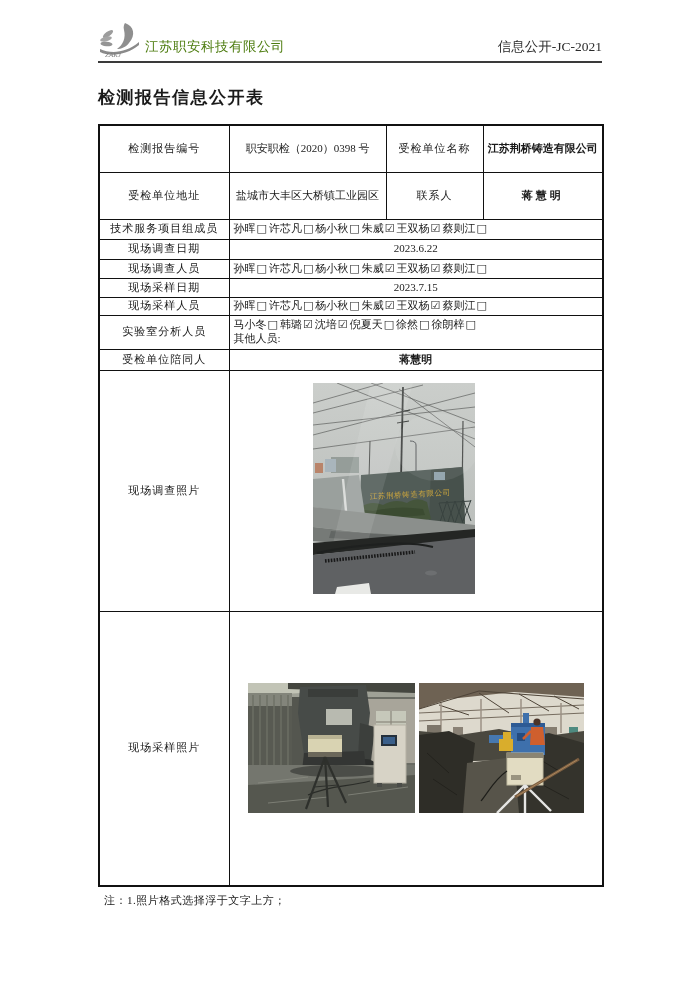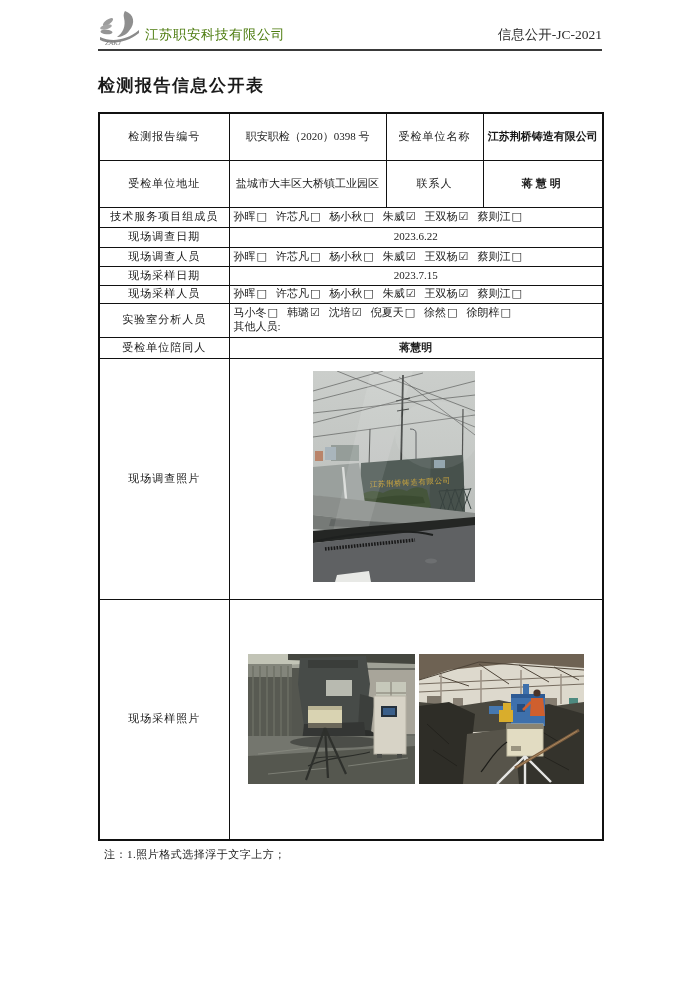--- a/index.html
+++ b/index.html
@@ -1,38 +1,38 @@
 <!DOCTYPE html>
 <html><head>
 <meta charset="utf-8">
 <style>
   html,body{margin:0;padding:0;background:#ffffff;width:700px;height:989px;overflow:hidden;}
   body{font-family:"Liberation Serif","DejaVu Serif",serif;color:#1a1a1a;}
-  .page{width:504px;margin:0 auto;padding-top:10px;position:relative;}
+  .page{width:504px;margin:0 auto;padding-top:22px;position:relative;}
 
   
   .hdr{display:flex;justify-content:space-between;align-items:flex-end;border-bottom:2px solid #3a3a3a;padding-bottom:3px;}
   .brand{display:flex;align-items:flex-end;gap:3px;}
   .logo{width:44px;height:36px;flex:0 0 auto;}
   .company{font-size:13.5px;color:#4d7c0f;letter-spacing:0.5px;padding-bottom:2px;}
   .doccode{font-size:13.5px;color:#2b2b2b;padding-bottom:2px;}
 
   
   .title{text-align:left;font-size:17px;font-weight:bold;letter-spacing:1.5px;margin:23px 0 15px 0;}
 
   
   table.rpt{border-collapse:collapse;width:504px;table-layout:fixed;border:2px solid #111;}
   table.rpt td{border:1px solid #111;font-size:11px;line-height:1.25;padding:1px 4px;vertical-align:middle;word-break:break-all;}
   td.lbl{text-align:center;letter-spacing:1px;}
   td.val{text-align:center;}
   td.chk{text-align:left;padding-left:7px;}
   td.bold{font-weight:bold;}
   .contact-big{font-size:15px;font-weight:bold;letter-spacing:3px;}
   .comp-bold{font-weight:bold;}
-  .cb-item{margin-right:9px;white-space:nowrap;}
+  .cb-item{margin-right:2px;white-space:nowrap;}
   .cbx{font-family:"DejaVu Sans",sans-serif;font-size:11px;margin-left:1px;}
   .cbx.on{font-weight:bold;}
   .lab-line{padding:0;}
   .photo-lbl{letter-spacing:3px;}
   td.photo-cell{text-align:center;vertical-align:middle;padding:6px 0;}
   .photo-wrap1{display:inline-block;transform:translateX(-22px);}
   .photo-pair{display:flex;justify-content:center;gap:4px;align-items:flex-start;}
   svg.ph{display:block;}
 
   
@@ -183,21 +183,21 @@
           <polygon points="0,172 162,154 162,211 0,211" fill="#5f6163"></polygon>
           <path d="M12,178 L102,169" stroke="#191919" stroke-width="3.5" stroke-dasharray="1.6,1.3" fill="none"></path>
           <path d="M4,170 C50,160 96,158 120,164" stroke="#1e201f" stroke-width="2" fill="none"></path>
           <polygon points="24,204 56,200 58,211 22,211" fill="#e8e9e6"></polygon>
           <ellipse cx="118" cy="190" rx="6" ry="2.5" fill="#6d6f71"></ellipse>
         </svg>
         </span>
       </td>
     </tr>
 
-    <tr style="height:241px">
+    <tr style="height:275px">
       <td class="lbl photo-lbl">现场采样照片</td>
       <td class="photo-cell" colspan="3">
         <div class="photo-pair">
           <svg class="ph" width="167" height="130" viewBox="0 0 167 130">
             <rect x="0" y="0" width="167" height="130" fill="#6a6c64"></rect>
             <rect x="0" y="0" width="167" height="14" fill="#9fa196"></rect>
             <polygon points="0,0 70,0 70,9 0,13" fill="#c2c4b6"></polygon>
             <polygon points="40,0 167,0 167,10 40,6" fill="#44463f"></polygon>
 
             <rect x="0" y="10" width="44" height="72" fill="#585a52"></rect>

